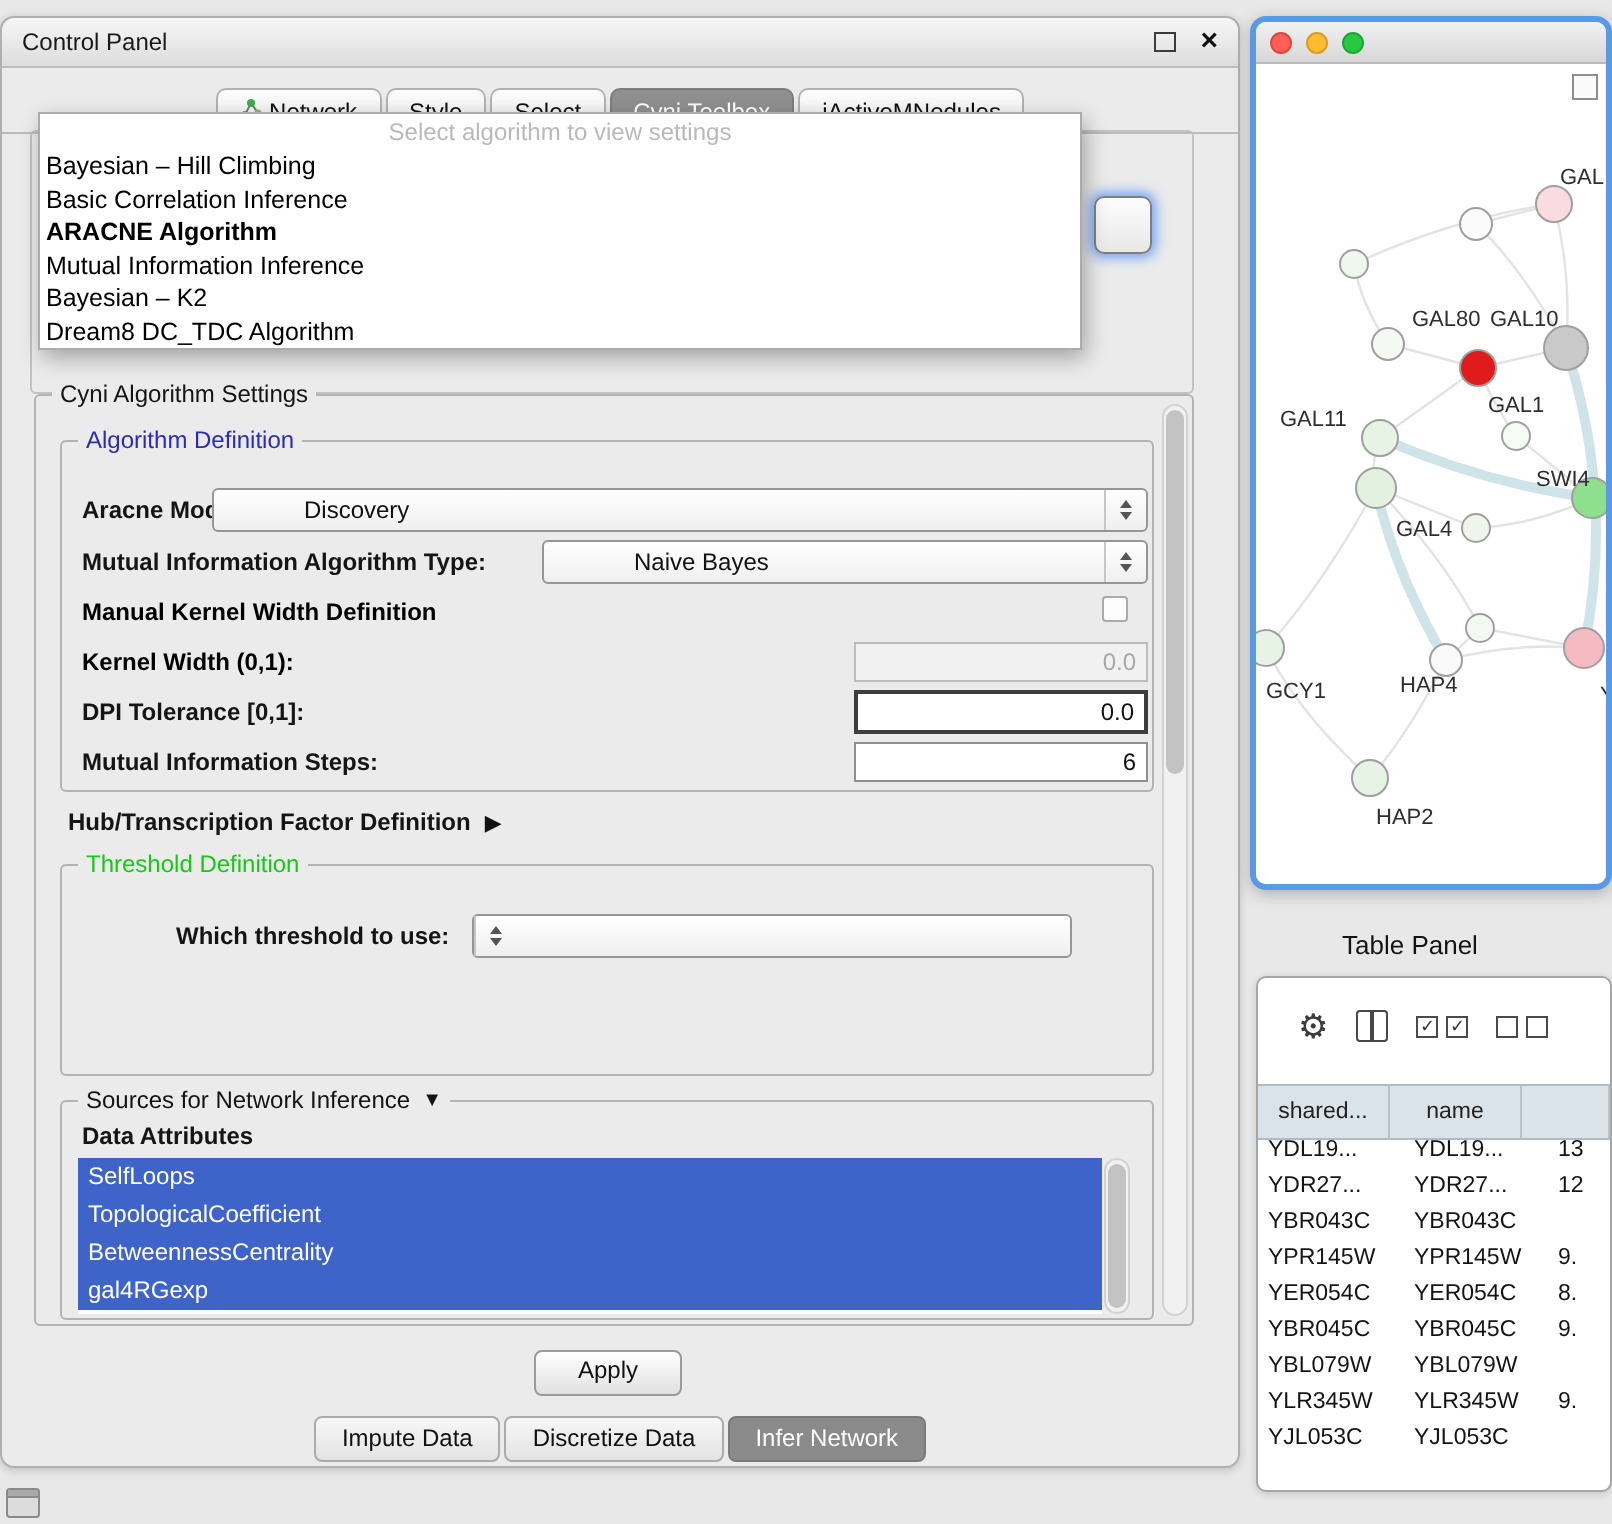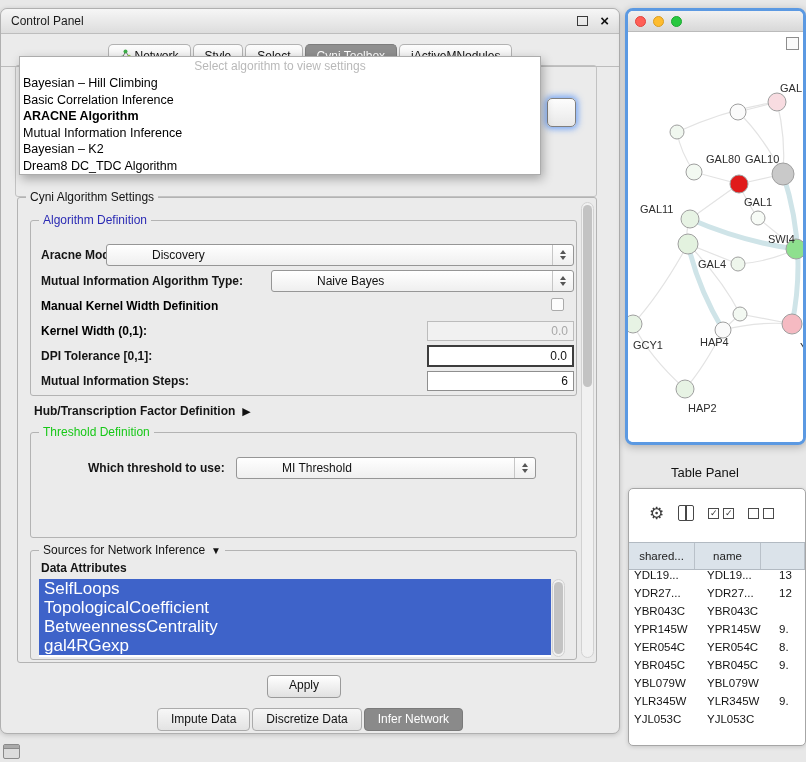--- a/index.html
+++ b/index.html
@@ -41,21 +41,21 @@
   .cval{flex:1;padding-left:7px;white-space:nowrap;overflow:hidden;margin-left:38px;}
   .carrows{width:20px;border-left:1px solid #c6c6c6;align-self:stretch;display:flex;flex-direction:column;align-items:center;justify-content:center;gap:2px;}
   .tri-up{width:0;height:0;border-left:3.5px solid transparent;border-right:3.5px solid transparent;border-bottom:4px solid #555;}
   .tri-dn{width:0;height:0;border-left:3.5px solid transparent;border-right:3.5px solid transparent;border-top:4px solid #555;}
   .cb{position:absolute;width:13px;height:13px;border:1px solid #ababab;background:#fcfcfc;border-radius:2px;box-sizing:border-box;}
 
   .sb-track{position:absolute;background:#f1f1f1;border:1px solid #d2d2d2;border-radius:7px;box-sizing:border-box;}
   .sb-thumb{position:absolute;left:1px;right:1px;background:#c3c3c3;border-radius:6px;}
 
   .attr-list{position:absolute;background:#fff;overflow:hidden;}
-  .attr-item{height:19px;line-height:19px;padding-left:5px;background:#3e63c9;color:#fff;font-size:17px;white-space:nowrap;}
+  .attr-item{height:19px;line-height:19px;padding-left:5px;background:#3e63c9;color:#fff;font-size:12px;white-space:nowrap;}
 
   .btn{position:absolute;font-size:12px;border:1px solid #9a9a9a;border-radius:4px;background:linear-gradient(#ffffff,#e1e1e1);text-align:center;line-height:19px;color:#111;}
 
   #cp-btabs{position:absolute;left:0;right:0;top:699px;display:flex;justify-content:center;}
   .btab{padding:0 13px;height:21px;line-height:21px;font-size:12px;background:linear-gradient(#f7f7f7,#e3e3e3);border:1px solid #ababab;color:#111;margin:0 1px;border-radius:4px;}
   .btab.sel{background:#8a8a8a;color:#fff;border-color:#7a7a7a;}
 
   
   #net{position:absolute;left:625px;top:8px;width:181px;height:437px;border:3px solid #5b99e2;border-radius:8px;background:#fff;overflow:hidden;box-shadow:0 2px 8px rgba(0,0,0,.25);box-sizing:border-box;}
   #net-title{height:20px;background:linear-gradient(#f1f1f1,#d8d8d8);border-bottom:1px solid #bbb;display:flex;align-items:center;padding-left:7px;gap:7px;}
@@ -179,21 +179,20 @@
     <div style="position:absolute;left:16px;top:204px;height:18px;display:flex;align-items:center;gap:7px;">
       <span class="lbl" style="position:static;">Hub/Transcription Factor Definition</span>
       <span style="font-size:11px;color:#111;">▶</span>
     </div>
 
     <div class="tgroup" style="left:12px;top:234px;width:547px;height:106px;">
       <span class="gtitle t-green">Threshold Definition</span>
 
       <span class="lbl" style="left:57px;top:28px;">Which threshold to use:</span>
       <div class="combo" style="left:205px;top:24px;width:300px;">
-        <span class="cval">MI Threshold</span>
         <span class="carrows">
             <span class="tri-up"></span>
             <span class="tri-dn"></span>
           </span>
       </div>
 
     </div>
 
     <div class="tgroup" style="left:12px;top:352px;width:547px;height:110px;">
       <span class="gtitle t-black" style="display:flex;align-items:center;gap:6px;">

